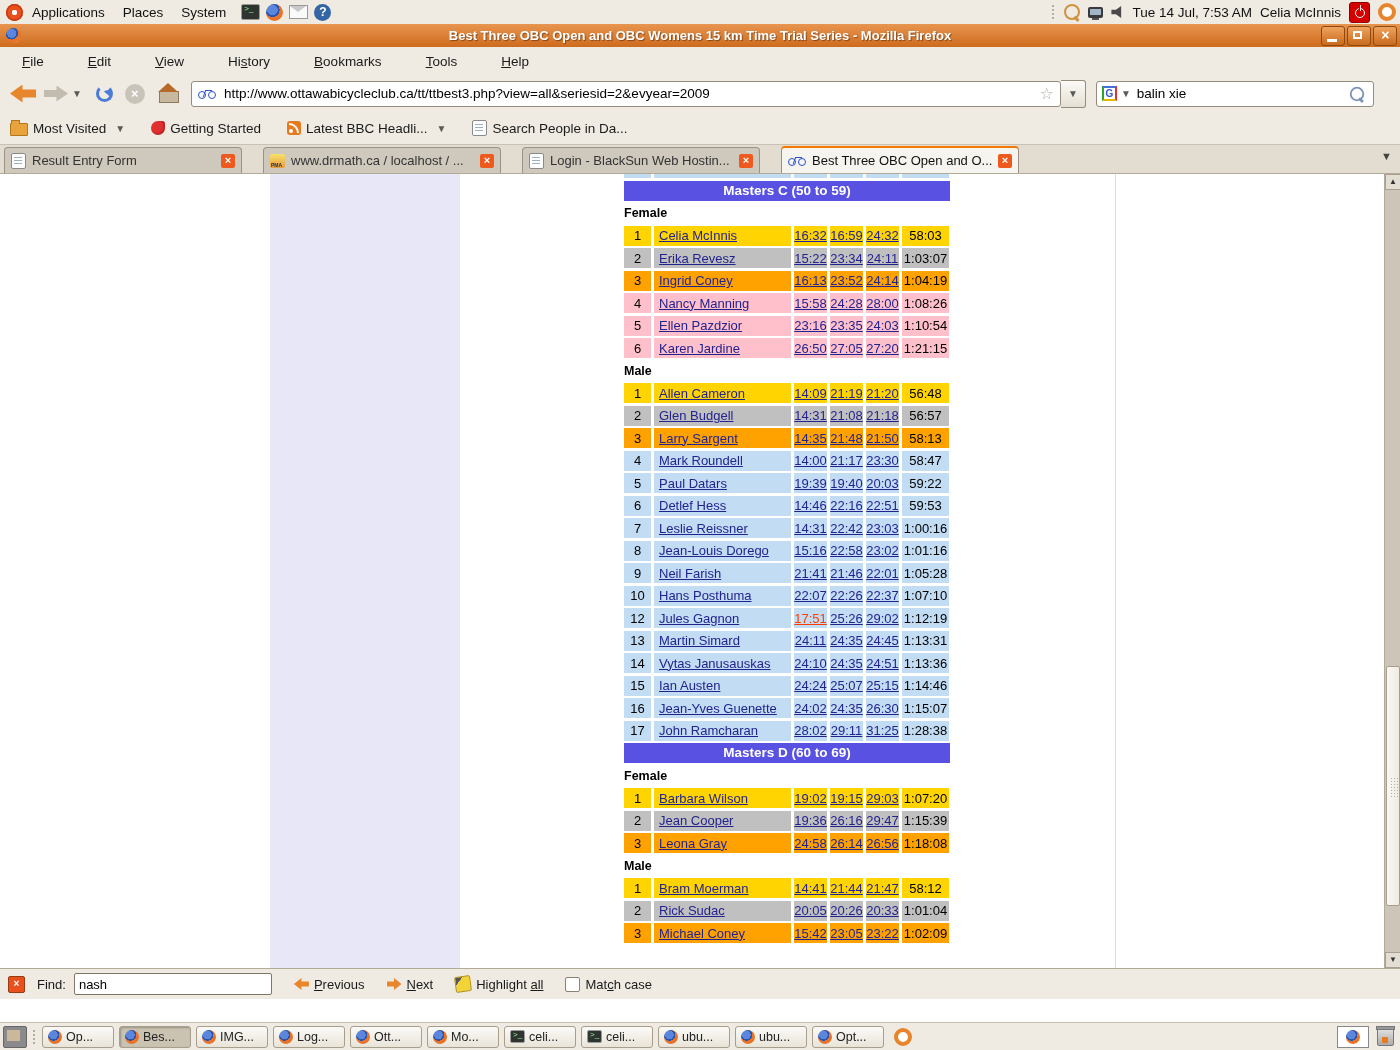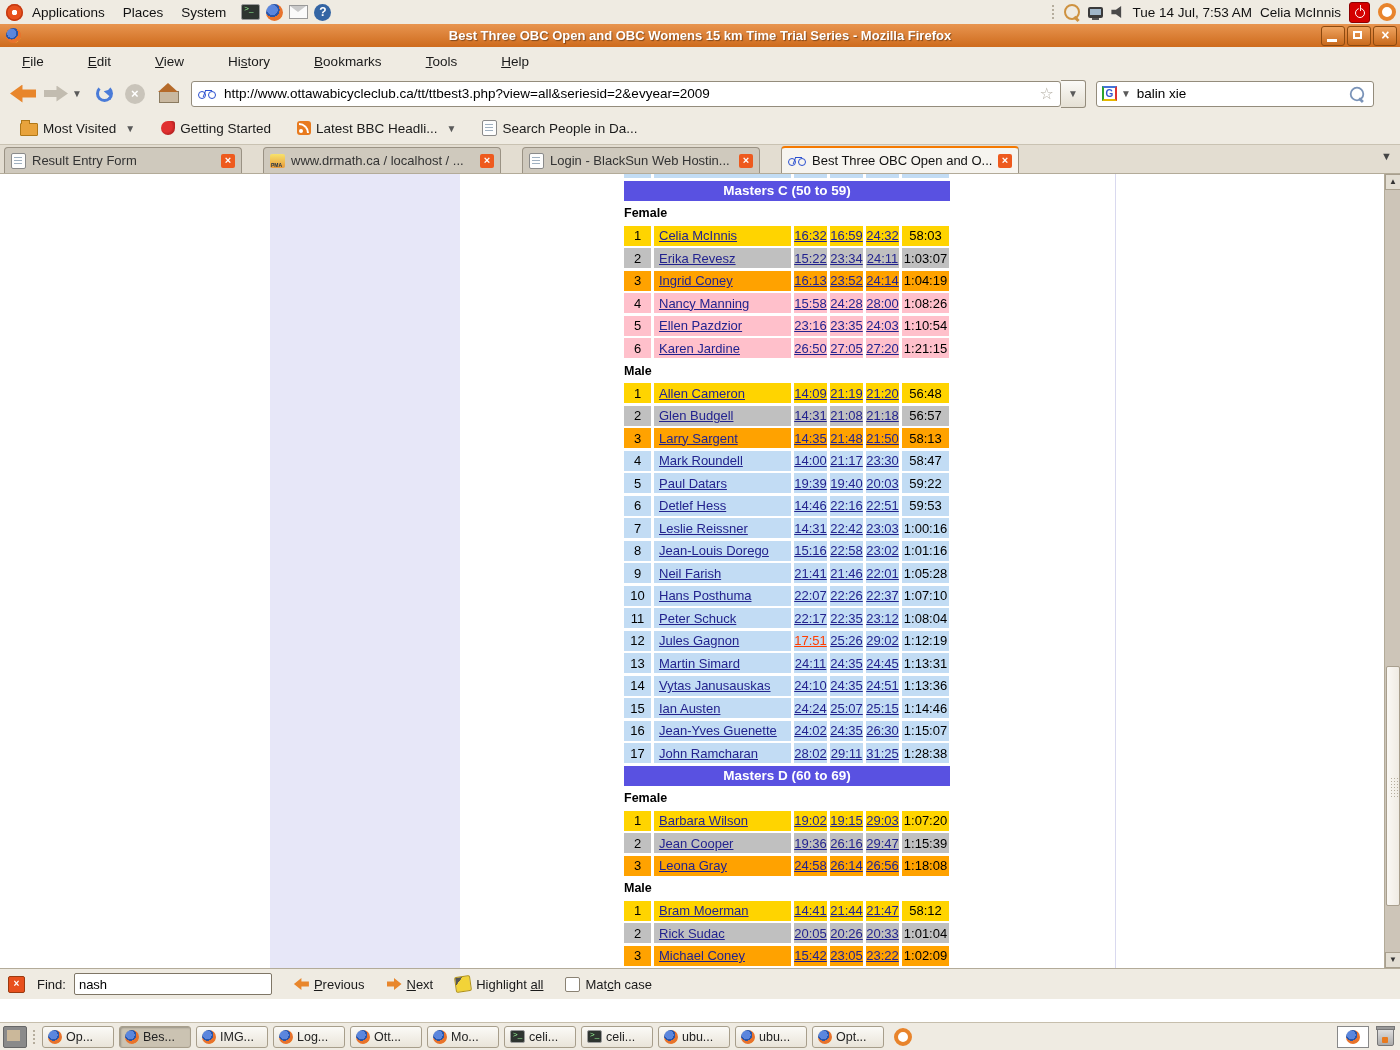--- a/index.html
+++ b/index.html
@@ -64,21 +64,21 @@
   .icon-home::before{content:"";position:absolute;left:-2px;top:-9px;border-left:10px solid transparent;border-right:10px solid transparent;border-bottom:9px solid #B56A2A;}
   #urlbar{margin-left:12px;width:868px;height:24px;background:#fff;border:1px solid #948C7C;border-radius:3px;display:flex;align-items:center;}
   #urlbar input{flex:1;border:none;outline:none;font-size:13.5px;font-family:inherit;color:#000;background:transparent;}
   .icon-star{color:#b5b0a5;font-size:16px;padding:0 6px;}
   #url-drop{width:24px;height:26px;border:1px solid #948C7C;border-left:none;border-radius:0 3px 3px 0;background:linear-gradient(#FBFAF7,#E5E0D4);text-align:center;line-height:24px;}
   #searchbox{margin-left:10px;width:276px;height:24px;background:#fff;border:1px solid #948C7C;border-radius:3px;display:flex;align-items:center;}
   .icon-g{width:15px;height:15px;margin-left:5px;border-top:2px solid #4373D8;border-right:2px solid #D33;border-bottom:2px solid #E6B800;border-left:2px solid #2CA32C;box-sizing:border-box;color:#3355CC;font-weight:bold;font-size:10px;text-align:center;line-height:11px;background:#fff;}
   #searchbox input{flex:1;border:none;outline:none;font-size:13.5px;font-family:inherit;background:transparent;margin-left:4px;}
   #searchbox .icon-mag{margin-right:8px;transform:scale(.9);}
 
-  #bookbar{left:0;top:112px;width:1400px;height:33px;background:#EFEBE2;border-bottom:1px solid #C9C2B2;display:flex;align-items:center;gap:26px;padding-left:20px;box-sizing:border-box;}
+  #bookbar{left:0;top:112px;width:1400px;height:33px;background:#EFEBE2;border-bottom:1px solid #C9C2B2;display:flex;align-items:center;gap:26px;padding-left:10px;box-sizing:border-box;}
   .bm{display:flex;align-items:center;gap:5px;font-size:13.5px;}
   .icon-folder{width:16px;height:11px;background:#E8A33C;border:1px solid #B07818;border-radius:1px;position:relative;margin-top:2px;}
   .icon-folder::before{content:"";position:absolute;left:0;top:-4px;width:7px;height:3px;background:#E8A33C;border:1px solid #B07818;border-bottom:none;}
   .icon-started{width:14px;height:14px;border-radius:50% 20% 50% 50%;background:radial-gradient(circle at 40% 40%,#E03030 0 45%,#8A1010 100%);}
   .icon-rss{width:14px;height:14px;background:#E87A1E;border-radius:3px;position:relative;}
   .icon-rss::after{content:"";position:absolute;left:2px;bottom:2px;width:4px;height:4px;background:#fff;border-radius:50%;}
   .icon-rss::before{content:"";position:absolute;left:2px;bottom:2px;width:8px;height:8px;border:2px solid #fff;border-left:none;border-bottom:none;border-radius:0 100% 0 0;}
   .icon-page{width:13px;height:14px;background:#fdfdfd;border:1px solid #8a8a8a;border-radius:2px;position:relative;}
   .icon-page::after{content:"";position:absolute;left:2px;top:3px;width:8px;height:8px;
       background:repeating-linear-gradient(#9fb0c0 0 1px,transparent 1px 3px);}
@@ -546,36 +546,20 @@
           <span class="cell c-t bg-blue">
             <span class="rlink">22:07</span>
           </span>
           <span class="cell c-t bg-blue">
             <span class="rlink">22:26</span>
           </span>
           <span class="cell c-t bg-blue">
             <span class="rlink">22:37</span>
           </span>
           <span class="cell c-total bg-blue">1:07:10</span>
-        </div>
-        <div class="trow">
-          <span class="cell c-pos bg-blue">11</span>
-          <span class="cell c-name bg-blue">
-            <span class="rlink">Peter Schuck</span>
-          </span>
-          <span class="cell c-t bg-blue">
-            <span class="rlink">22:17</span>
-          </span>
-          <span class="cell c-t bg-blue">
-            <span class="rlink">22:35</span>
-          </span>
-          <span class="cell c-t bg-blue">
-            <span class="rlink">23:12</span>
-          </span>
-          <span class="cell c-total bg-blue">1:08:04</span>
         </div>
         <div class="trow">
           <span class="cell c-pos bg-blue">12</span>
           <span class="cell c-name bg-blue">
             <span class="rlink">Jules Gagnon</span>
           </span>
           <span class="cell c-t bg-blue">
             <span class="rlink red">17:51</span>
           </span>
           <span class="cell c-t bg-blue">

